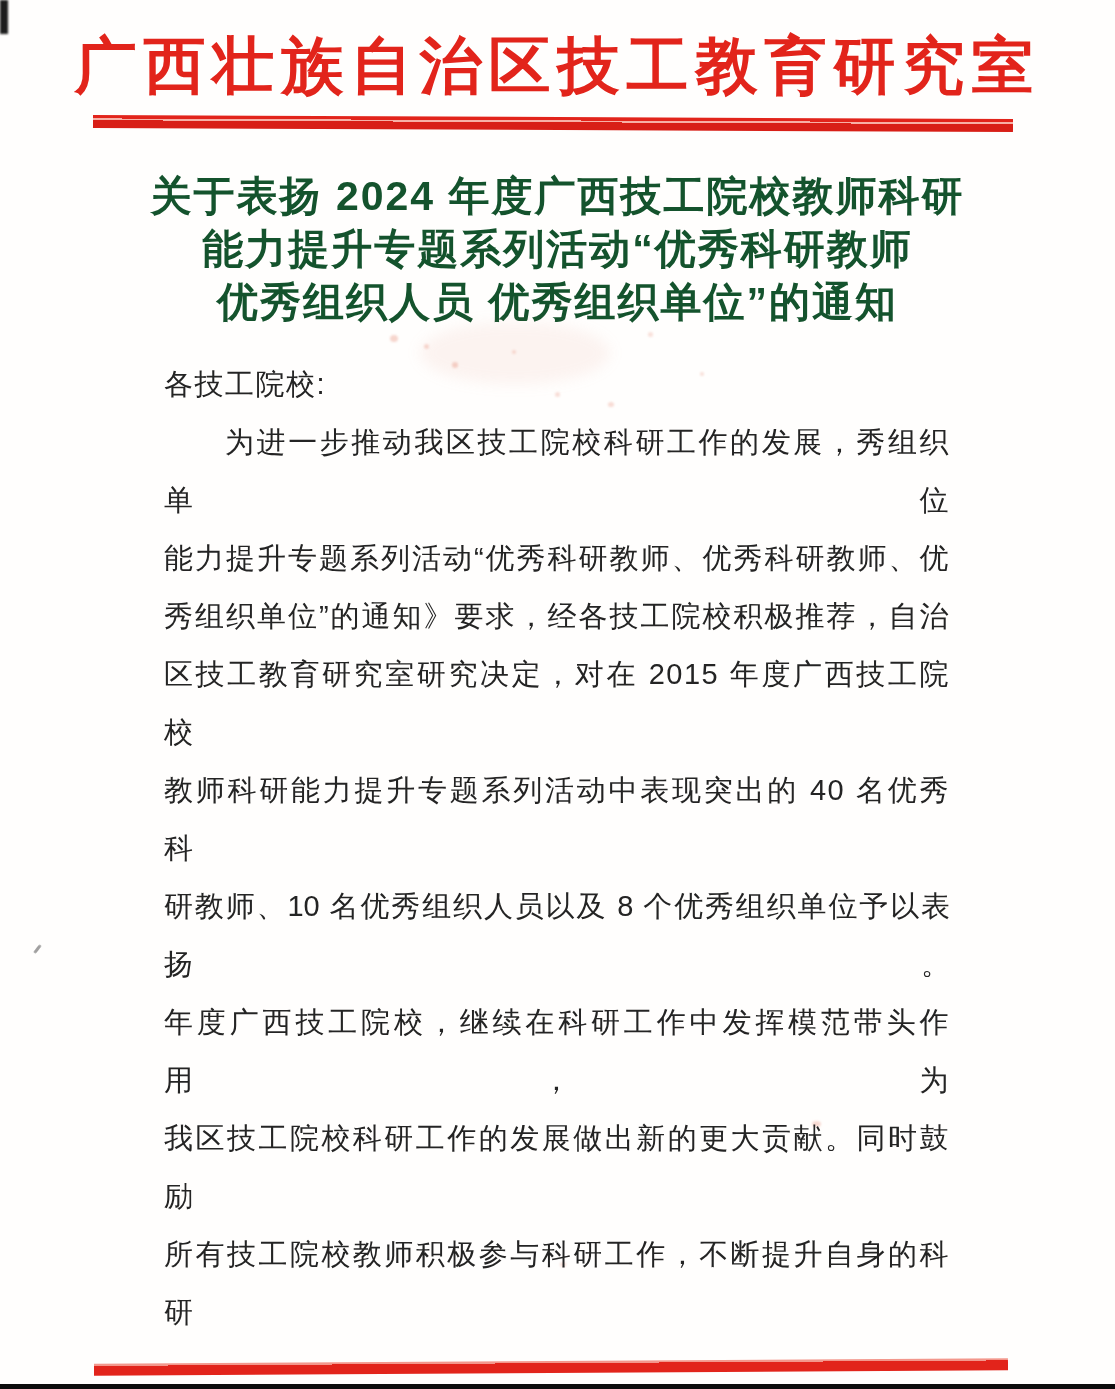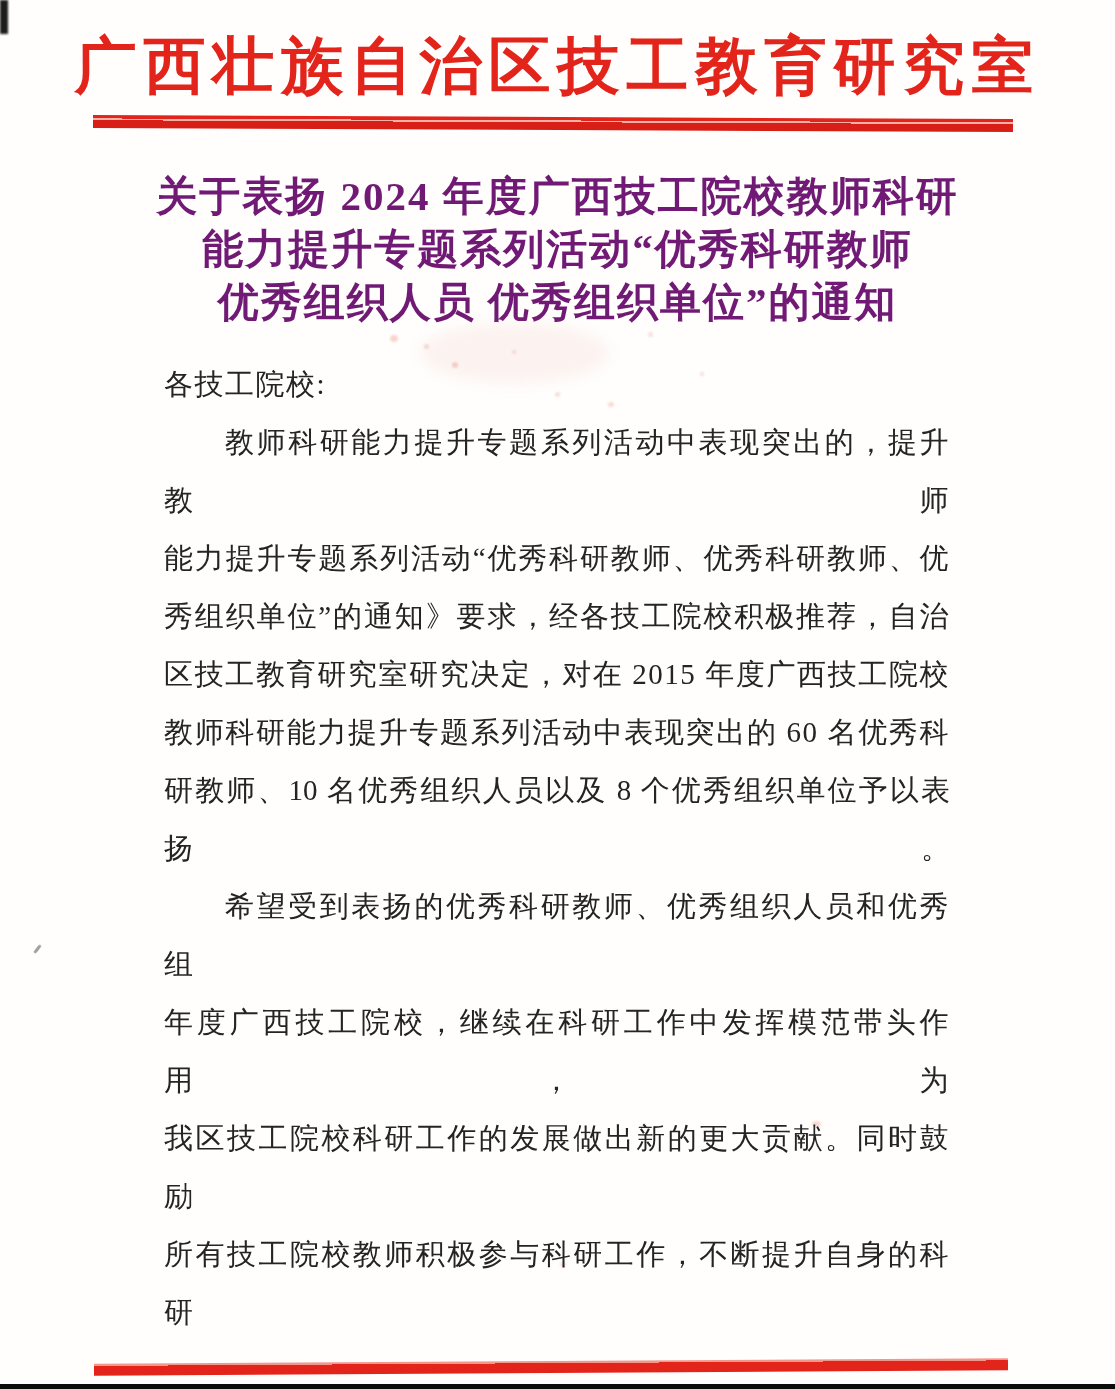--- a/index.html
+++ b/index.html
@@ -1,21 +1,21 @@
 <!DOCTYPE html>
 <html lang="zh" style="--red: #e2241b; --ink: #1f1f1f;"><head>
 <meta charset="utf-8">
 <style>
   html,body{margin:0;padding:0;background:#ffffff;}
   .page{
     position:relative;
     width:1115px;height:1389px;
     background:#fffefd;
     overflow:hidden;
-    font-family:Liberation Serif, serif;
+    font-family:Liberation Sans, sans-serif;
     color:var(--ink,#1f1f1f);
   }
   
   .letterhead{
     position:absolute;top:33px;left:0;right:0;
     text-align:center;
     font-size:62px;line-height:66px;font-weight:700;
     letter-spacing:7px;
     color:var(--red,#e2241b);
     white-space:nowrap;
@@ -26,21 +26,21 @@
       var(--red,#e2241b) 0 26%,
       #f7b0a6 26% 40%,
       #d81f17 40% 100%);
     transform:rotate(0.25deg);
   }
   
   .title{
     position:absolute;top:170px;left:0;right:0;
     text-align:center;
     font-size:41px;line-height:53px;font-weight:700;
-    letter-spacing:2px;color:#701a75;
+    letter-spacing:2px;color:#14532d;
     white-space:nowrap;
   }
   
   .body{
     position:absolute;top:355px;left:164px;width:786px;
     font-size:29px;line-height:58px;
     letter-spacing:1.5px;color:#242424;
   }
   .line{white-space:nowrap;}
   .j{ text-align:justify; text-align-last:justify; white-space:normal; }
@@ -104,28 +104,27 @@
   <div class="speck" style="top:332px;left:648px;width:5px;height:5px;opacity:.28;"></div>
   <div class="speck" style="top:372px;left:700px;width:4px;height:4px;opacity:.30;"></div>
   <div class="speck" style="top:1121px;left:812px;width:9px;height:6px;opacity:.35;"></div>
   <div class="speck" style="top:1262px;left:560px;width:6px;height:5px;opacity:.28;"></div>
 
   <div class="tick-mark"></div>
 
   <div class="body">
     <div class="line">各技工院校:</div>
 
-    <div class="line j indent">教师科研能力提升专题系列活动中表现突出的，提升教师</div>
+    <div class="line j indent">为进一步推动我区技工院校科研工作的发展，秀组织单位</div>
     <div class="line j">能力提升专题系列活动“优秀科研教师、优秀科研教师、优</div>
     <div class="line j">秀组织单位”的通知》要求，经各技工院校积极推荐，自治</div>
     <div class="line j">区技工教育研究室研究决定，对在 2015 年度广西技工院校</div>
-    <div class="line j">教师科研能力提升专题系列活动中表现突出的 60 名优秀科</div>
+    <div class="line j">教师科研能力提升专题系列活动中表现突出的 40 名优秀科</div>
     <div class="line j tight">研教师、10 名优秀组织人员以及 8 个优秀组织单位予以表扬。</div>
 
-    <div class="line j indent">希望受到表扬的优秀科研教师、优秀组织人员和优秀组</div>
     <div class="line j">年度广西技工院校，继续在科研工作中发挥模范带头作用，为</div>
     <div class="line j">我区技工院校科研工作的发展做出新的更大贡献。同时鼓励</div>
     <div class="line j">所有技工院校教师积极参与科研工作，不断提升自身的科研</div>
 
   </div>
 
   <div class="bottom-red-line"></div>
   <div class="bottom-black-edge"></div>
 
 </div>

